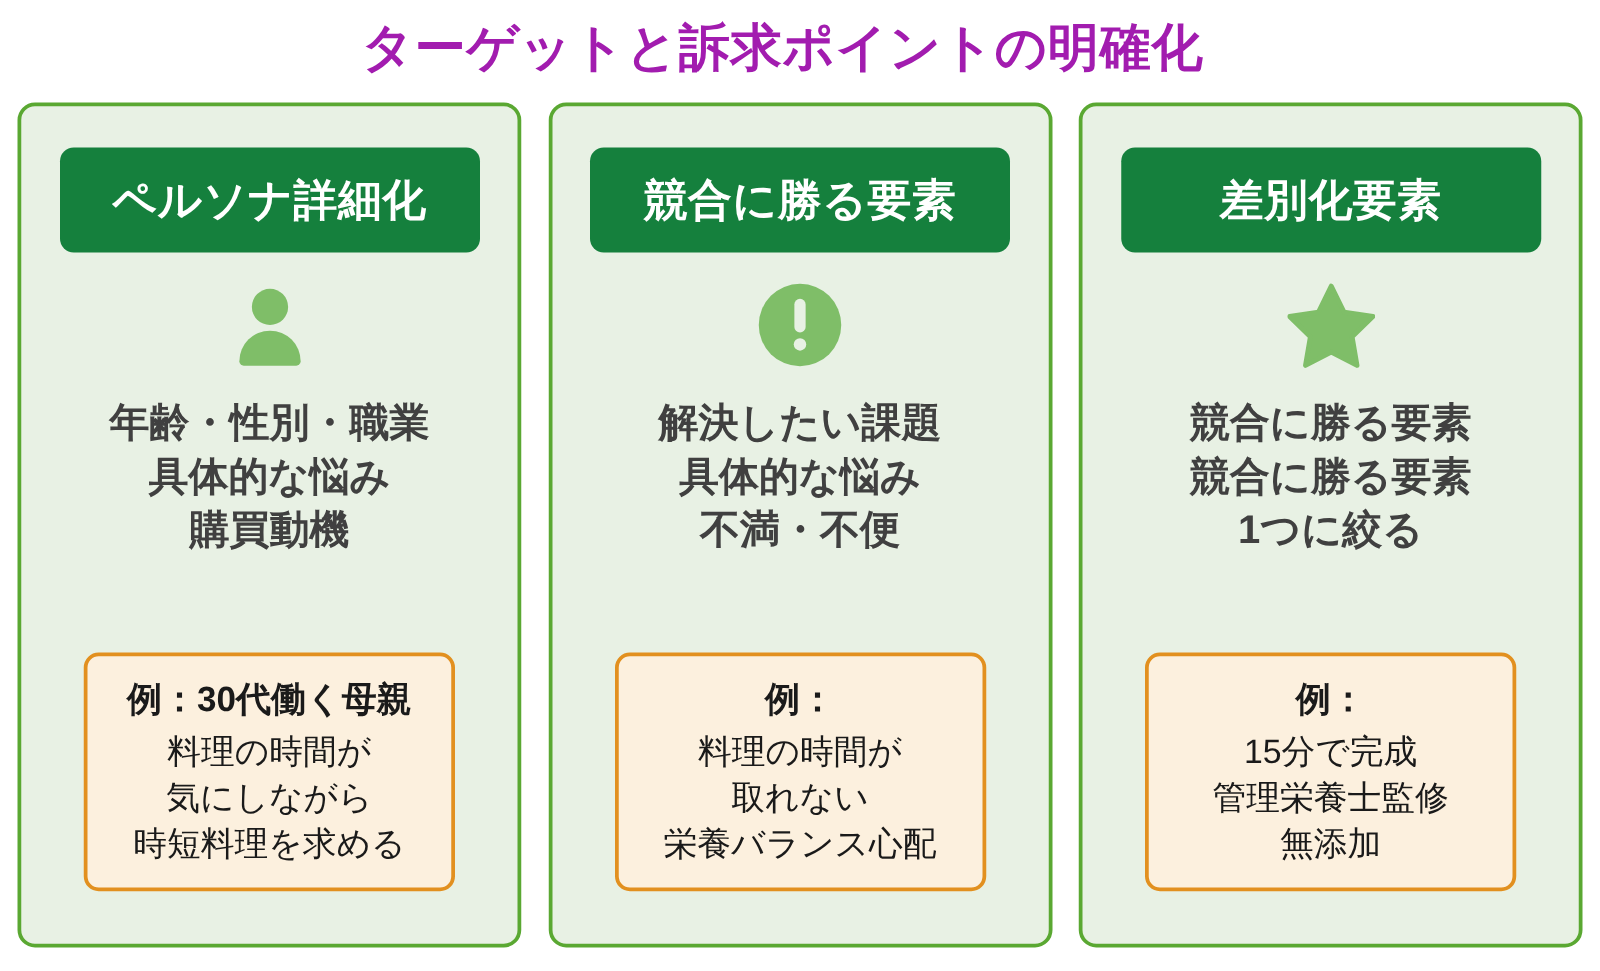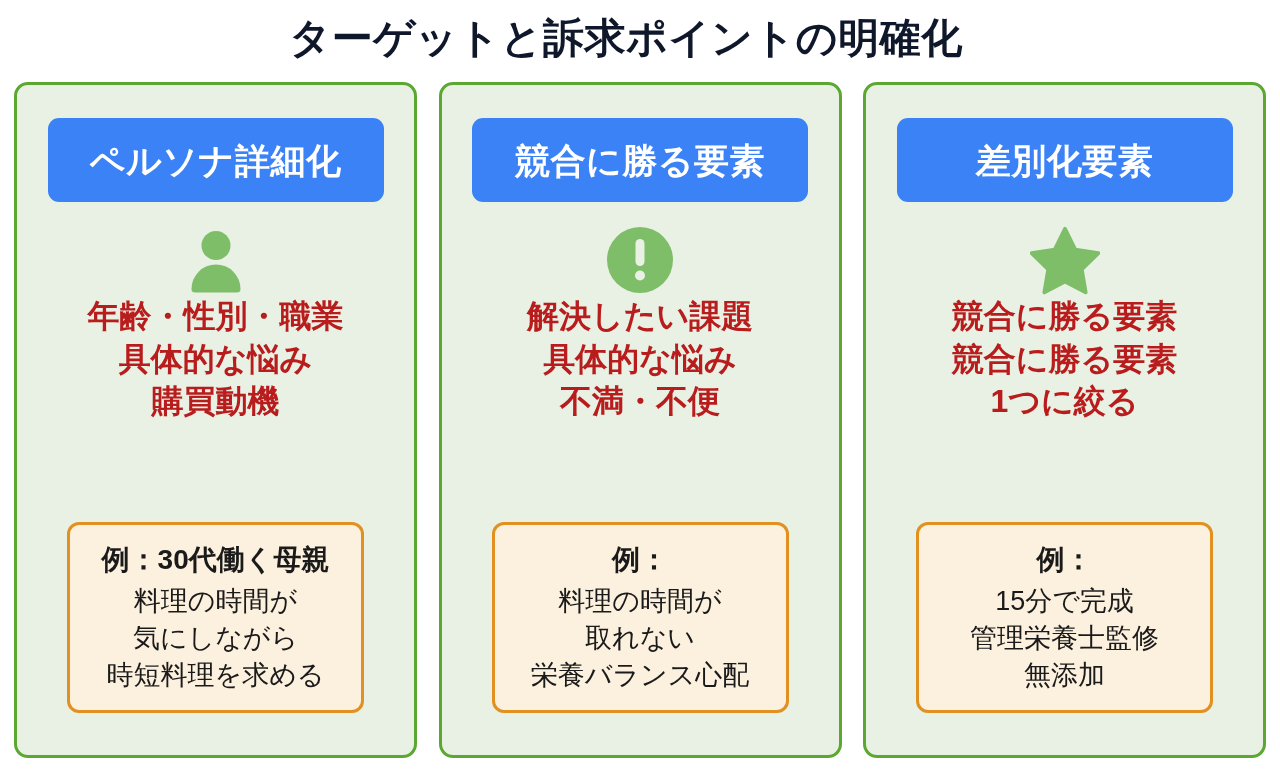--- a/index.html
+++ b/index.html
@@ -26,21 +26,21 @@
   
   .page-title {
     position: absolute;
     left: 0;
     top: 14px;
     width: 1252px;
     text-align: center;
     font-size: 41px;
     font-weight: bold;
     letter-spacing: 0.5px;
-    color: #0f172a;
+    color: #a21caf;
     line-height: 1.2;
     white-space: nowrap;
   }
 
   
   .cards {
     position: absolute;
     left: 14px;
     top: 82px;
     width: 1252px;
@@ -61,21 +61,21 @@
     flex-direction: column;
     align-items: center;
   }
 
   
   .card-header {
     box-sizing: border-box;
     margin-top: 33px;
     width: 336px;
     height: 84px;
-    background: #3b82f6;
+    background: #15803d;
     border-radius: 11px;
     display: flex;
     align-items: center;
     justify-content: center;
   }
   .card-header-label {
     color: #ffffff;
     font-size: 35px;
     font-weight: bold;
     letter-spacing: 0.5px;
@@ -89,26 +89,27 @@
     height: 70px;
     width: 70px;
     display: flex;
     align-items: center;
     justify-content: center;
   }
   .card-icon svg { display: block; }
 
   
   .card-body {
+    margin-top: 22px;
     width: 100%;
     text-align: center;
     font-size: 32px;
     font-weight: bold;
     line-height: 1.33;
-    color: #b91c1c;
+    color: #404040;
   }
   .card-body .line { display: block; white-space: nowrap; }
 
   
   .example-box {
     position: absolute;
     left: 50px;
     right: 50px;
     bottom: 42px;
     box-sizing: border-box;

